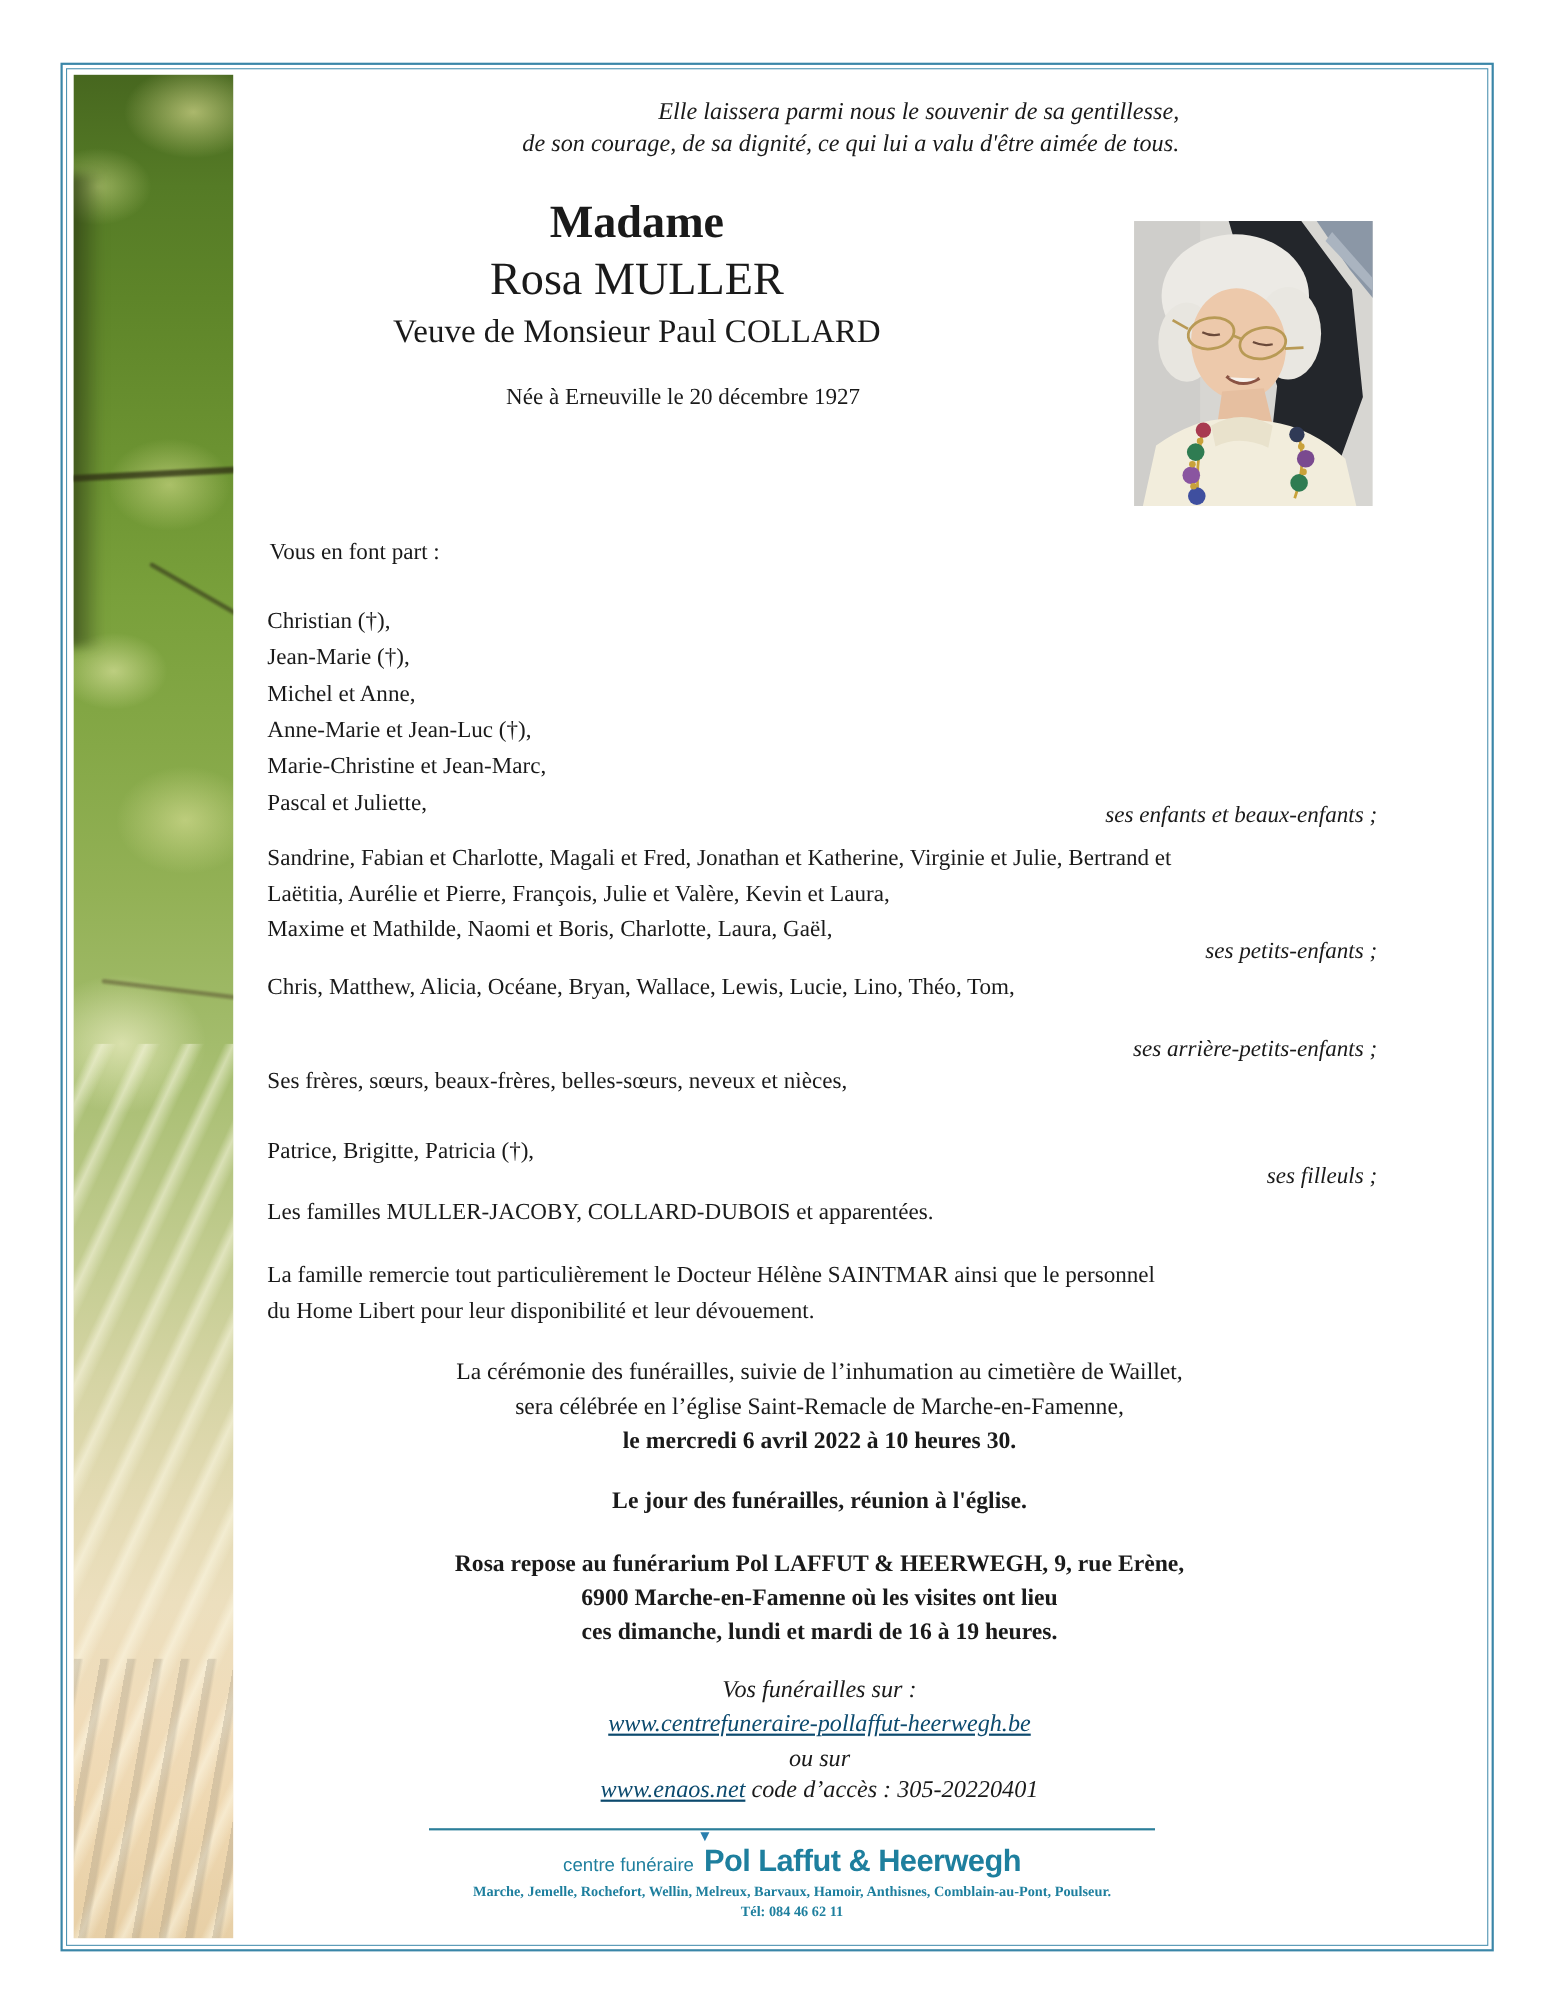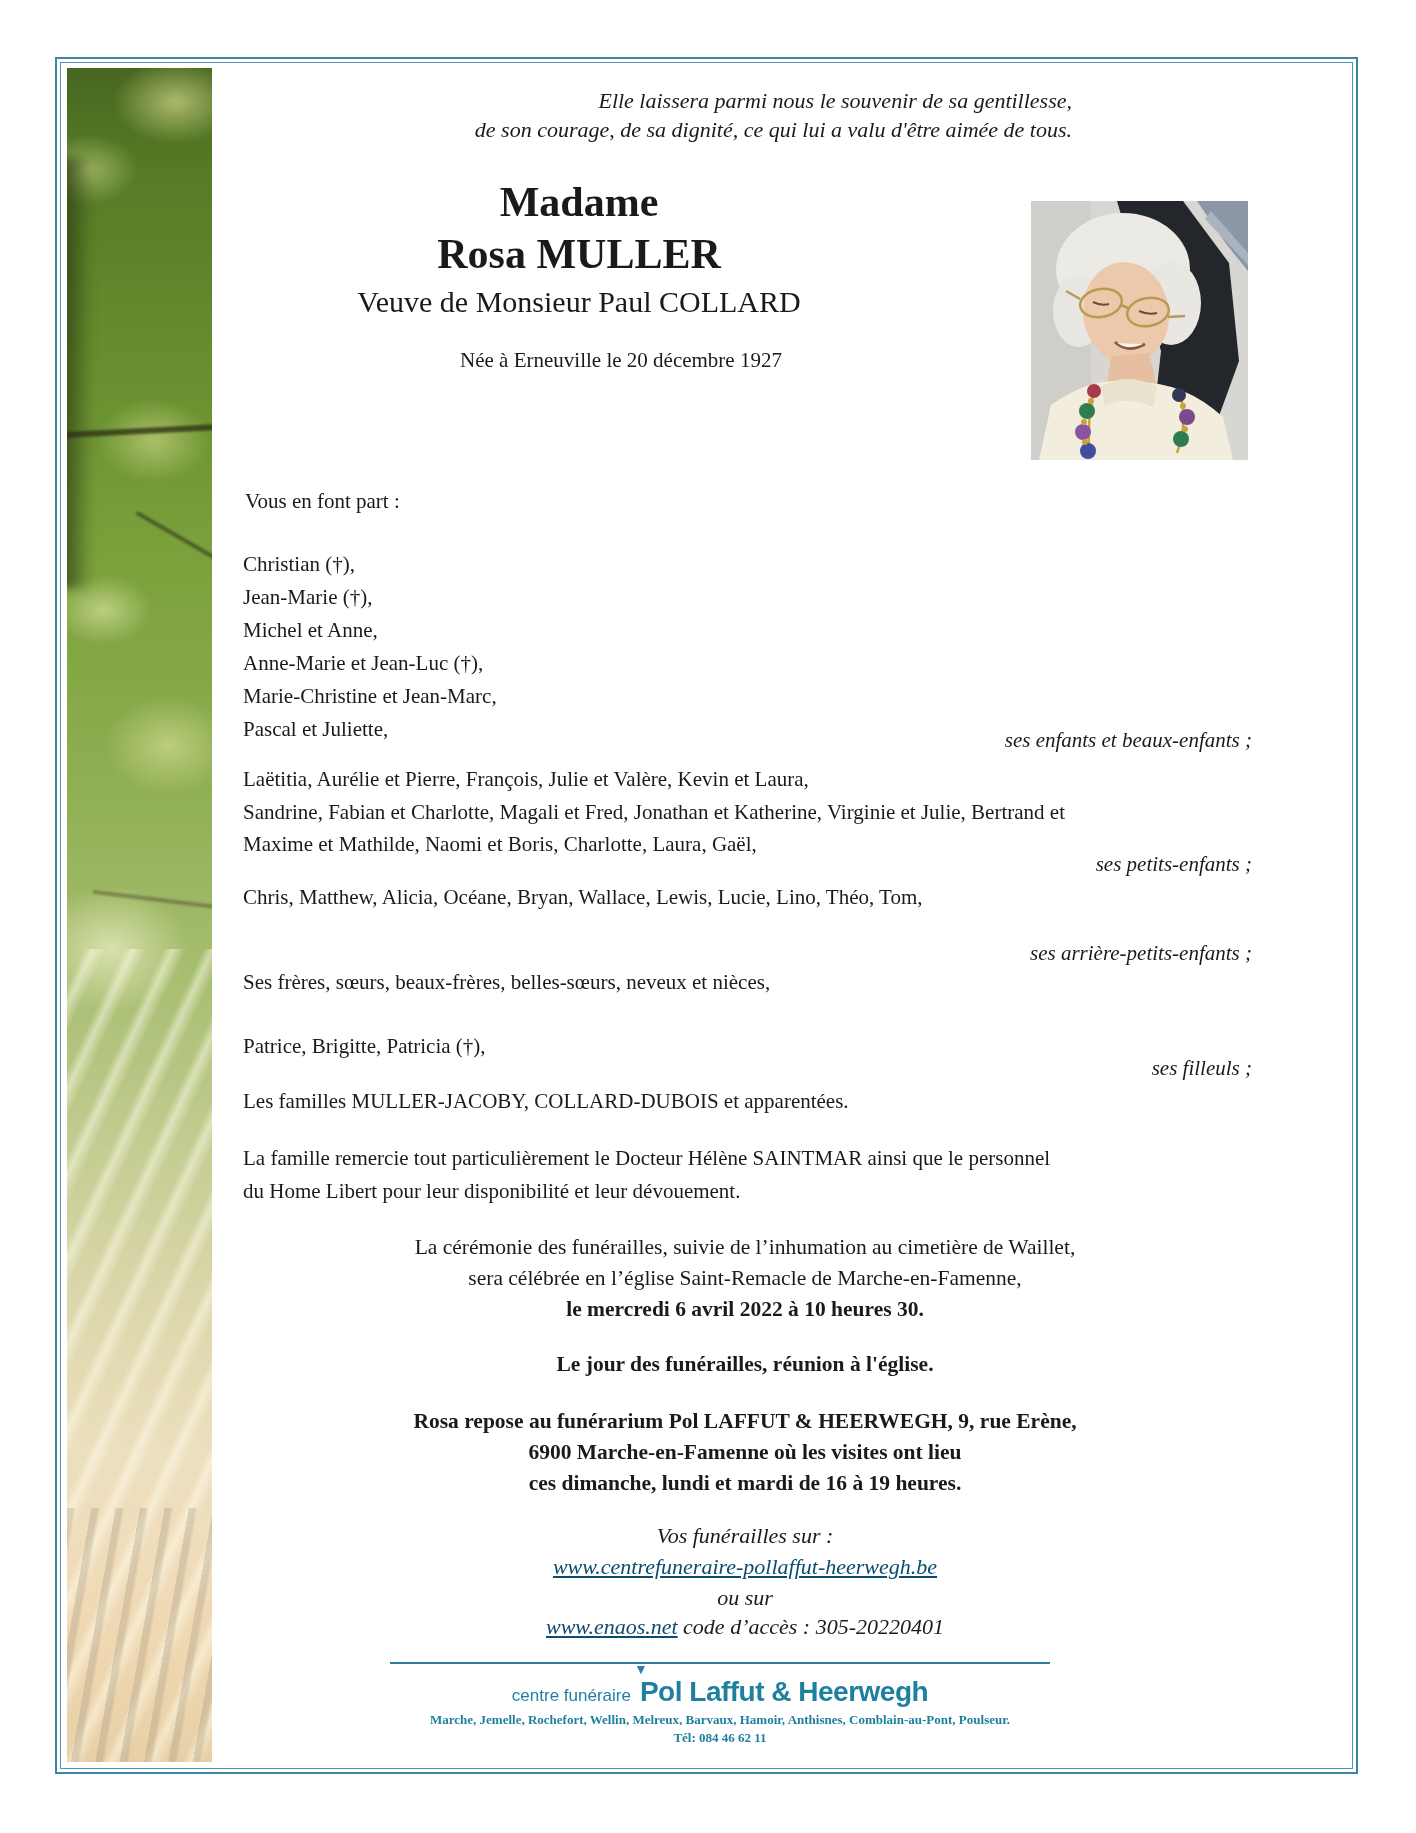--- a/index.html
+++ b/index.html
@@ -43,21 +43,21 @@
       rgba(255,252,235,0) 0px, rgba(255,252,235,0) 16px,
       rgba(255,252,235,.5) 24px, rgba(255,252,235,0) 36px);}
   .strip .path-streaks{position:absolute;left:0;bottom:0;width:100%;height:15%;
     background:repeating-linear-gradient(100deg,
       rgba(150,140,120,.28) 0 6px, rgba(255,240,210,0) 9px 24px);}
 
   
   .intro{top:86px;right:344px;text-align:right;font-style:italic;font-size:22px;line-height:29px;}
   .headline{left:212px;top:176px;width:734px;text-align:center;}
   .headline .t1{font-size:42px;font-weight:bold;line-height:52px;}
-  .headline .t2{font-size:42px;font-weight:bold;line-height:52px;}
+  .headline .t2{font-size:42px;font-weight:normal;line-height:52px;}
   .headline .t3{font-size:30px;line-height:44px;}
   .birth{left:212px;top:345px;width:818px;text-align:center;font-size:21px;line-height:30px;}
   .birth sup{font-size:13px;}
 
   .lead{left:245px;top:489px;font-size:21px;}
   .children{left:243px;top:548px;font-size:21px;line-height:33px;}
   .rlabel{right:164px;text-align:right;font-style:italic;font-size:21px;white-space:nowrap;}
   .para{left:243px;width:1040px;font-size:21px;line-height:32.5px;}
   .para div{white-space:nowrap;}
   .centerblock{left:240px;width:1010px;text-align:center;font-size:21.5px;line-height:31px;}
@@ -158,22 +158,22 @@
   <div>Jean-Marie (†),</div>
   <div>Michel et Anne,</div>
   <div>Anne-Marie et Jean-Luc (†),</div>
   <div>Marie-Christine et Jean-Marc,</div>
   <div>Pascal et Juliette,</div>
 </div>
 
 <div class="abs rlabel" style="top:728px;">ses enfants et beaux-enfants ;</div>
 
 <div class="abs para" style="top:763px;">
+  <div>Sandrine, Fabian et Charlotte, Magali et Fred, Jonathan et Katherine, Virginie et Julie, Bertrand et</div>
   <div>Laëtitia, Aurélie et Pierre, François, Julie et Valère, Kevin et Laura,</div>
-  <div>Sandrine, Fabian et Charlotte, Magali et Fred, Jonathan et Katherine, Virginie et Julie, Bertrand et</div>
   <div>Maxime et Mathilde, Naomi et Boris, Charlotte, Laura, Gaël,</div>
 </div>
 
 <div class="abs rlabel" style="top:852px;">ses petits-enfants ;</div>
 
 <div class="abs para" style="top:881px;">
   <div>Chris, Matthew, Alicia, Océane, Bryan, Wallace, Lewis, Lucie, Lino, Théo, Tom,</div>
 </div>
 
 <div class="abs rlabel" style="top:941px;">ses arrière-petits-enfants ;</div>

